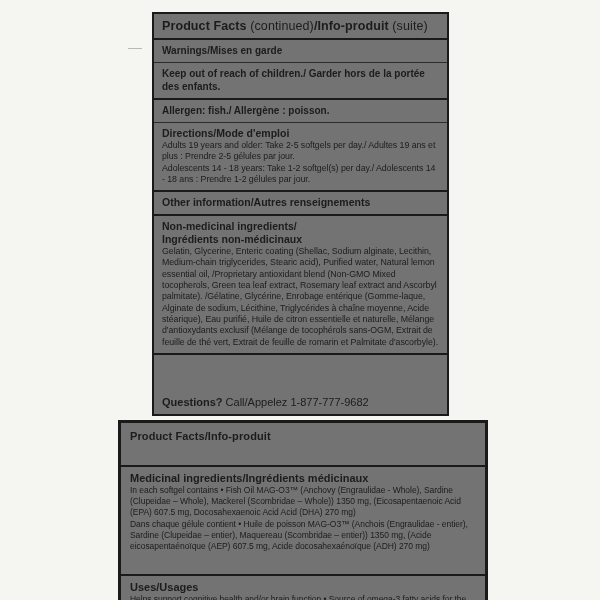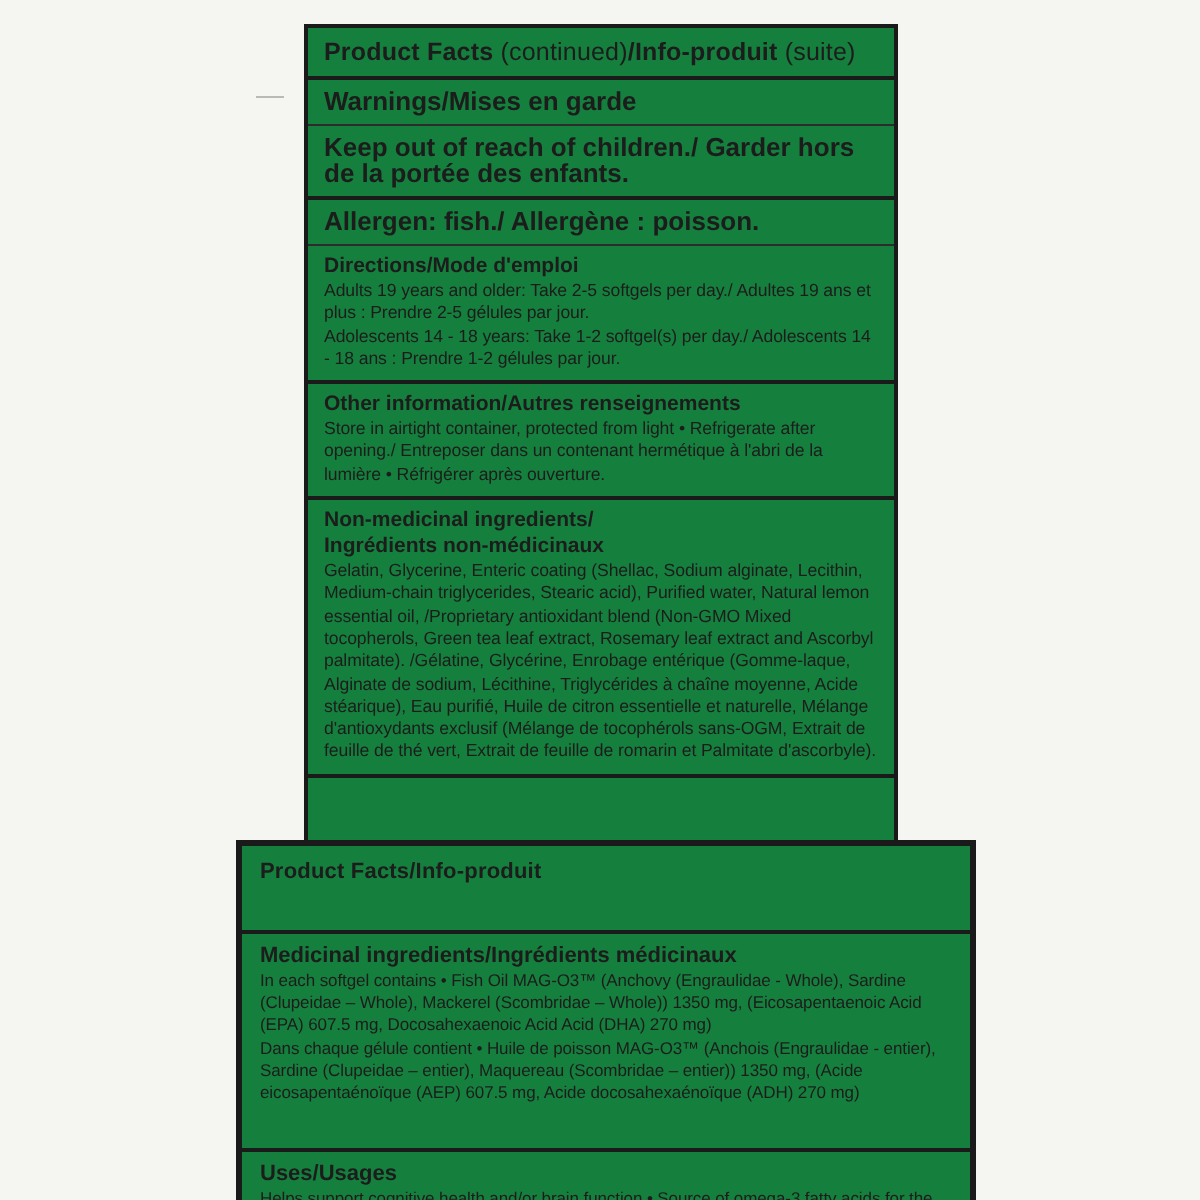--- a/index.html
+++ b/index.html
@@ -5,21 +5,21 @@
   html, body { margin:0; padding:0; }
   body {
     width:600px; height:600px; position:relative; overflow:hidden;
     background:#f5f5f2;
     font-family:"Liberation Sans", sans-serif;
     color:#1c1c1c;
     -webkit-font-smoothing:antialiased;
   }
   .panel {
     position:absolute; box-sizing:border-box;
-    background:#15803d;
+    background:#737373;
     border:2px solid #1a1a1a;
   }
   #top-panel { left:152px; top:12px; width:297px; }
   #bottom-panel { left:118px; top:420px; width:370px; border-width:3px; }
 
   .panel-title {
     font-weight:bold; font-size:12.5px; line-height:15px;
     padding:5px 8px 4px 8px;
     border-bottom:2px solid #1a1a1a;
     letter-spacing:0.1px;
@@ -42,21 +42,21 @@
   #bottom-panel .sec-heading { font-size:11px; line-height:14px; }
 
   .sec-body {
     font-size:8.8px; line-height:11.3px;
     white-space:pre-line;
     letter-spacing:-0.05px;
   }
   #bottom-panel .sec-body { font-size:8.5px; line-height:11.2px; }
 
   .bold-line {
-    font-weight:bold; font-size:13px; line-height:13px;
+    font-weight:bold; font-size:10px; line-height:13px;
   }
   .q-line { font-size:11px; line-height:13px;margin-top:37px; }
   .q-line .q-label { font-weight:bold; }
 
   
   .scan-artifact {
     position:absolute; left:128px; top:48px; width:14px; height:1px;
     background:#b9b9b6;
   }
 </style>
@@ -83,21 +83,20 @@
   </div>
 
   <div class="sec thick">
     <div class="sec-heading">Directions/Mode d'emploi</div>
     <div class="sec-body">Adults 19 years and older: Take 2-5 softgels per day./ Adultes 19 ans et plus : Prendre 2-5 gélules par jour.
 Adolescents 14 - 18 years: Take 1-2 softgel(s) per day./ Adolescents 14 - 18 ans : Prendre 1-2 gélules par jour.</div>
   </div>
 
   <div class="sec thick">
     <div class="sec-heading">Other information/Autres renseignements</div>
-    <div class="sec-body">Store in airtight container, protected from light • Refrigerate after opening./ Entreposer dans un contenant hermétique à l'abri de la lumière • Réfrigérer après ouverture.</div>
   </div>
 
   <div class="sec thick">
     <div class="sec-heading">Non-medicinal ingredients/
 Ingrédients non-médicinaux</div>
     <div class="sec-body">Gelatin, Glycerine, Enteric coating (Shellac, Sodium alginate, Lecithin, Medium-chain triglycerides, Stearic acid), Purified water, Natural lemon essential oil, /Proprietary antioxidant blend (Non-GMO Mixed tocopherols, Green tea leaf extract, Rosemary leaf extract and Ascorbyl palmitate). /Gélatine, Glycérine, Enrobage entérique (Gomme-laque, Alginate de sodium, Lécithine, Triglycérides à chaîne moyenne, Acide stéarique), Eau purifié, Huile de citron essentielle et naturelle, Mélange d'antioxydants exclusif (Mélange de tocophérols sans-OGM, Extrait de feuille de thé vert, Extrait de feuille de romarin et Palmitate d'ascorbyle).</div>
   </div>
 
   <div class="sec">
     <div class="q-line">

